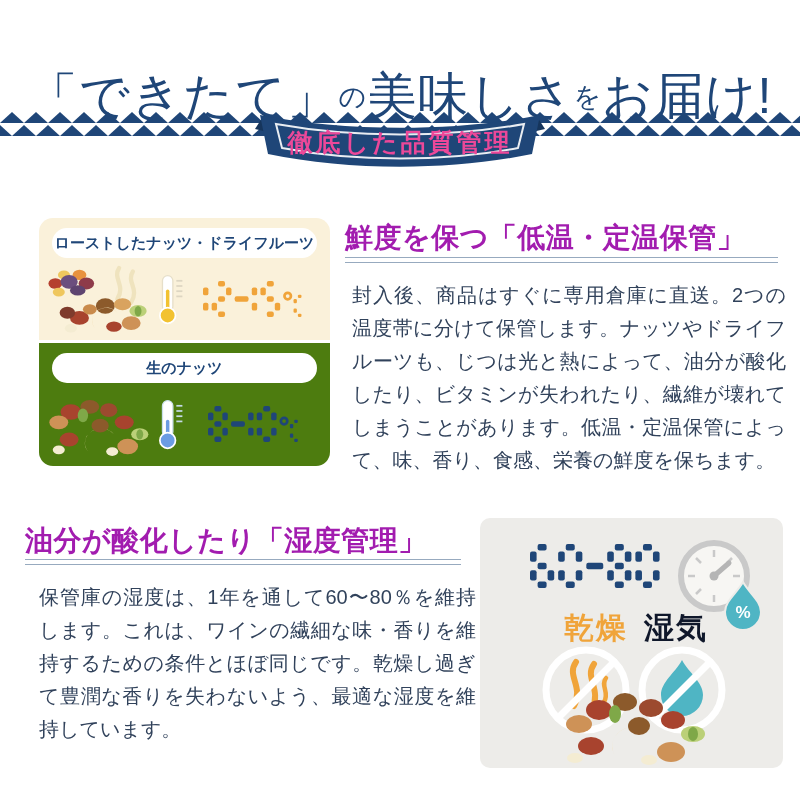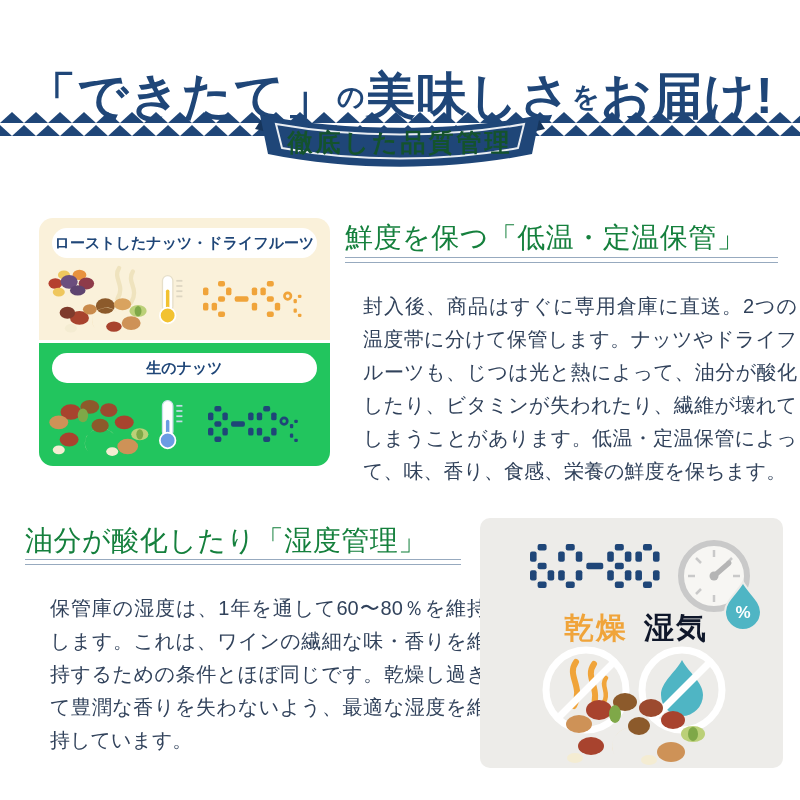--- a/index.html
+++ b/index.html
@@ -1,49 +1,49 @@
 <!DOCTYPE html>
 <html><head>
 <meta charset="utf-8">
 <style>
   html,body{margin:0;padding:0;background:#ffffff;}
   body{width:800px;height:800px;font-family:"Liberation Sans","DejaVu Sans",sans-serif;}
   .page{position:relative;width:800px;height:800px;background:#fff;overflow:hidden;}
 
   
   .title{position:absolute;top:44px;left:0;width:800px;text-align:center;color:#1F4678;
-         font-weight:bold;letter-spacing:1px;line-height:62px;white-space:nowrap;}
+         font-weight:normal;letter-spacing:1px;line-height:62px;white-space:nowrap;}
   .t-large{font-size:50px;}
   .t-small{font-size:27px;vertical-align:7px;}
 
   .zigzag{position:absolute;top:112px;left:0;width:800px;height:26px;}
   .ribbon{position:absolute;top:105px;left:254px;width:292px;height:64px;}
   .ribbon-label{position:absolute;top:21px;left:0;width:292px;text-align:center;
-                color:#14532d;font-size:25px;font-weight:bold;letter-spacing:3px;}
+                color:#ec4899;font-size:25px;font-weight:bold;letter-spacing:3px;}
 
   
   .temp-cards{position:absolute;left:31px;top:218px;width:336px;padding-left:8px;}
   .card{position:relative;width:291px;}
   .card-roasted{height:122px;background:#FAF1DA;border-radius:14px 14px 0 0;margin-bottom:3px;}
-  .card-raw{height:123px;background:#22c55e;border-radius:0 0 14px 14px;}
+  .card-raw{height:123px;background:#4d7c0f;border-radius:0 0 14px 14px;}
   .pill{position:absolute;left:13px;top:10px;width:265px;height:30px;background:#ffffff;
         border-radius:15px;color:#1F4678;font-size:15px;font-weight:bold;text-align:center;
         line-height:30px;white-space:nowrap;overflow:hidden;}
   .card-row{position:absolute;left:6px;top:44px;width:279px;height:74px;
             display:flex;align-items:center;}
   .nuts-sm{width:112px;height:74px;flex:0 0 auto;}
   .thermo{width:26px;height:58px;margin:0 4px 0 2px;flex:0 0 auto;}
   .seg-box{flex:1 1 auto;display:flex;justify-content:center;align-items:center;}
 
   
-  .h2{position:absolute;color:#15803d;font-size:28px;font-weight:normal;letter-spacing:0.5px;white-space:nowrap;margin-top:9px;}
+  .h2{position:absolute;color:#a21caf;font-size:28px;font-weight:bold;letter-spacing:0.5px;white-space:nowrap;margin-top:9px;}
   .h2-temp{left:345px;top:210px;width:433px;}
   .rule{position:absolute;height:4px;border-top:1px solid #97AABF;border-bottom:1px solid #97AABF;}
   .rule-temp{left:345px;top:257px;width:433px;}
-  .para{position:absolute;color:#31425B;font-size:20px;line-height:33px;text-align:justify;margin:18px;}
+  .para{position:absolute;color:#31425B;font-size:20px;line-height:33px;text-align:justify;margin:7px;}
   .para-temp{left:345px;top:272px;width:434px;}
 
   
   .h2-humid{left:25px;top:513px;width:436px;}
   .rule-humid{left:25px;top:559px;width:436px;}
   .para-humid{left:32px;top:574px;width:437px;}
 
   .humid-card{position:absolute;left:480px;top:518px;width:303px;height:250px;
               background:#EDECE9;border-radius:10px;}
   .humid-seg{position:absolute;left:50px;top:26px;}

